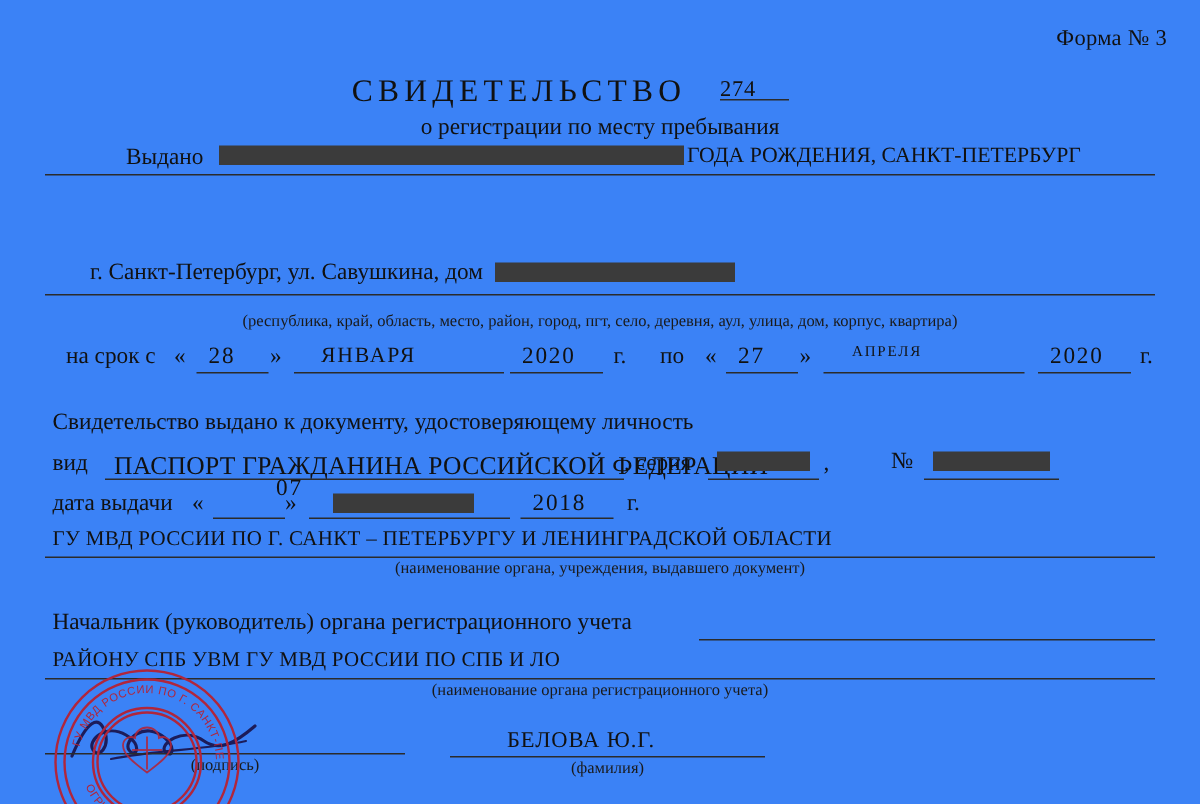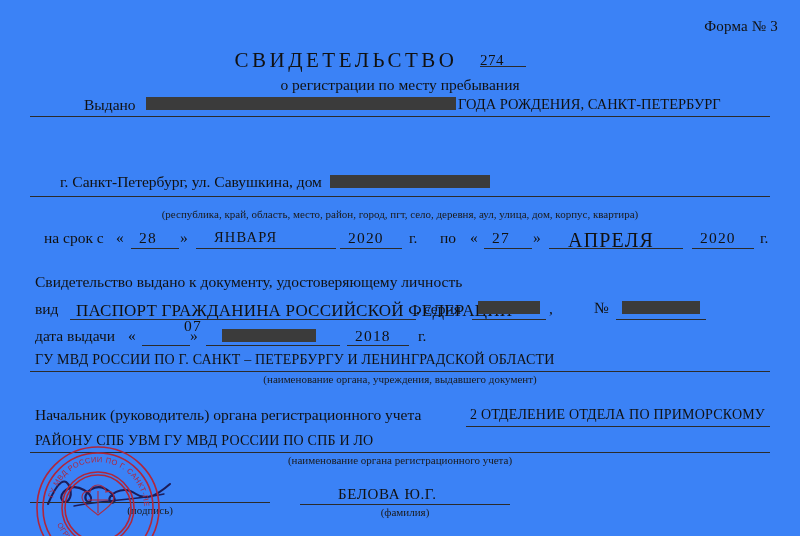--- a/index.html
+++ b/index.html
@@ -132,21 +132,21 @@
   <div class="abs lbl" style="top:229px; left:409px;">г.</div>
 
   <div class="abs lbl" style="top:229px; left:440px;">по</div>
   <div class="abs lbl" style="top:229px; left:470px;">«</div>
   <div class="abs lbl spaced" style="top:229px; left:492px;">27</div>
   <div class="abs lbl" style="top:229px; left:533px;">»</div>
   <div class="abs" style="top:248px; left:484px; width:48px;">
       <div class="rule"></div>
     </div>
 
-  <div class="abs lbl spaced" style="top:229px; left:568px; font-size:20px;text-align:right;">АПРЕЛЯ</div>
+  <div class="abs lbl spaced" style="top:229px; left:568px; font-size:10px;text-align:right;">АПРЕЛЯ</div>
   <div class="abs" style="top:248px; left:549px; width:134px;">
       <div class="rule"></div>
     </div>
 
   <div class="abs lbl spaced" style="top:229px; left:700px;">2020</div>
   <div class="abs" style="top:248px; left:692px; width:62px;">
       <div class="rule"></div>
     </div>
   <div class="abs lbl" style="top:229px; left:760px;">г.</div>
 
@@ -186,21 +186,20 @@
     </div>
   <div class="abs lbl" style="top:327px; left:418px;">г.</div>
 
   <div class="abs" style="top:352px; left:35px; font-size:14px; letter-spacing:0.2px;">ГУ  МВД  РОССИИ  ПО  Г. САНКТ – ПЕТЕРБУРГУ  И  ЛЕНИНГРАДСКОЙ ОБЛАСТИ</div>
   <div class="abs" style="top:371px; left:30px; width:740px;">
       <div class="rule"></div>
     </div>
   <div class="abs small-caption" style="top:373px; left:110px; width:580px;">(наименование органа, учреждения, выдавшего документ)</div>
 
   <div class="abs lbl" style="top:406px; left:35px;">Начальник (руководитель) органа регистрационного учета</div>
-  <div class="abs" style="top:407px; left:470px; font-size:14px; letter-spacing:0.2px;">2 ОТДЕЛЕНИЕ ОТДЕЛА  ПО ПРИМОРСКОМУ</div>
   <div class="abs" style="top:426px; left:466px; width:304px;">
       <div class="rule"></div>
     </div>
 
   <div class="abs" style="top:433px; left:35px; font-size:14px; letter-spacing:0.2px;">РАЙОНУ СПБ УВМ  ГУ  МВД  РОССИИ  ПО СПБ  И  ЛО</div>
   <div class="abs" style="top:452px; left:30px; width:740px;">
       <div class="rule"></div>
     </div>
   <div class="abs small-caption" style="top:454px; left:120px; width:560px;">(наименование органа регистрационного учета)</div>
 

